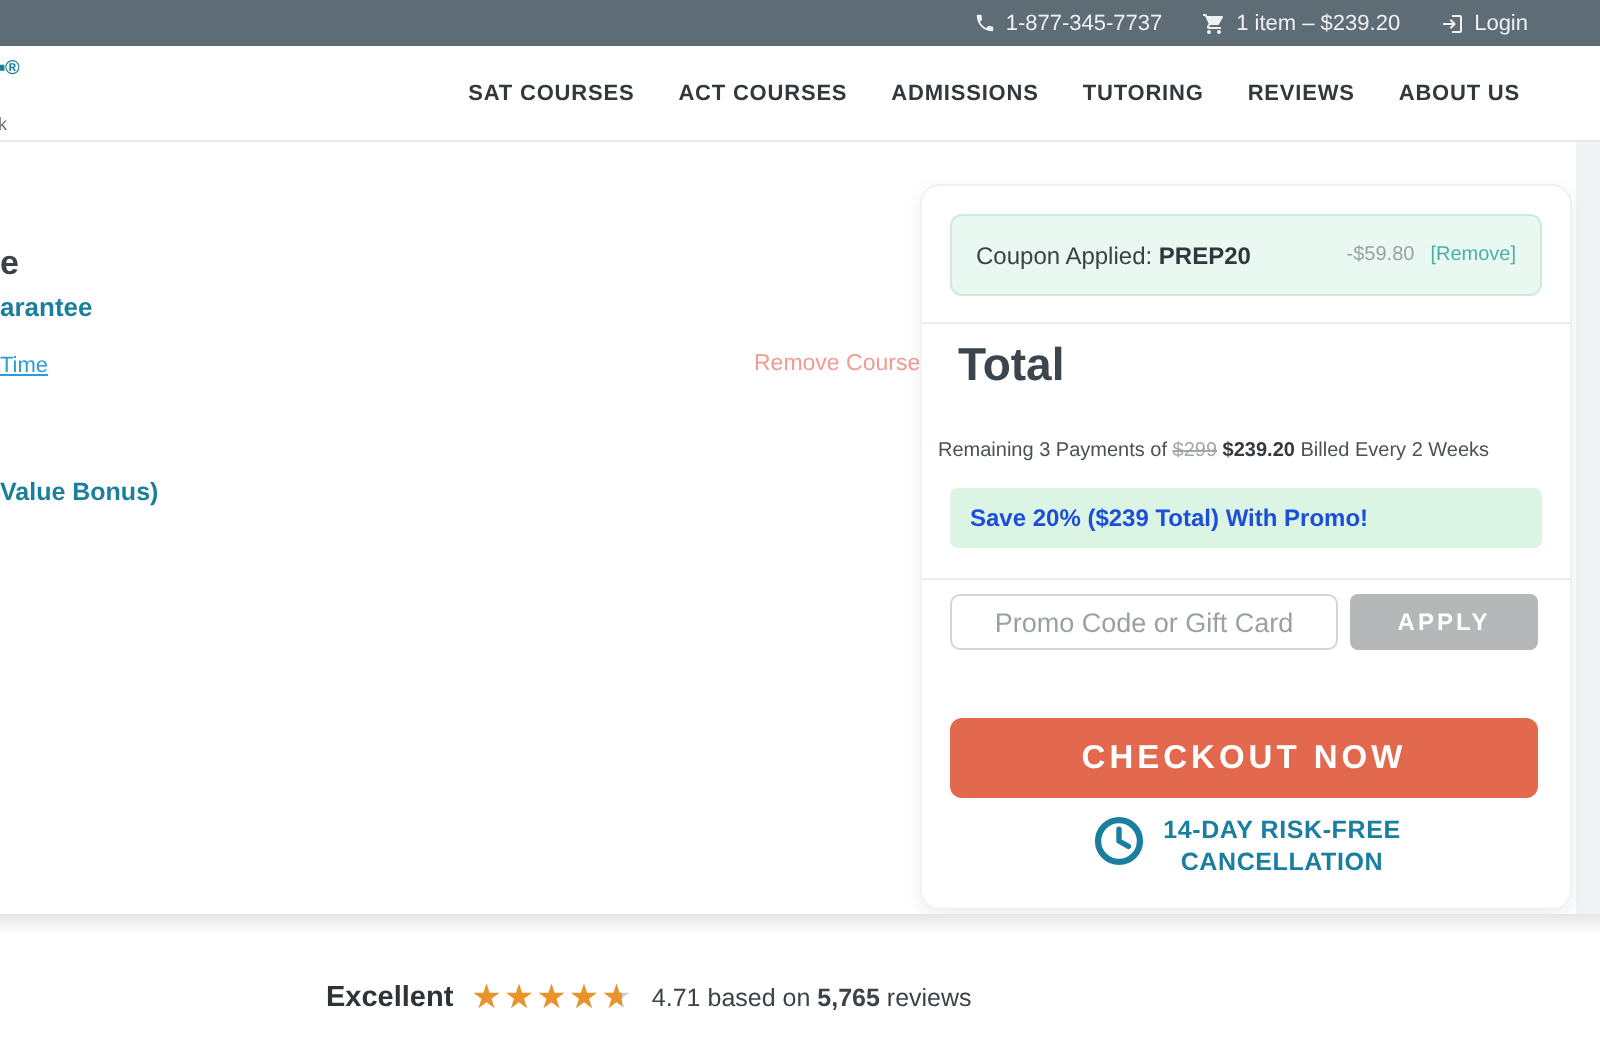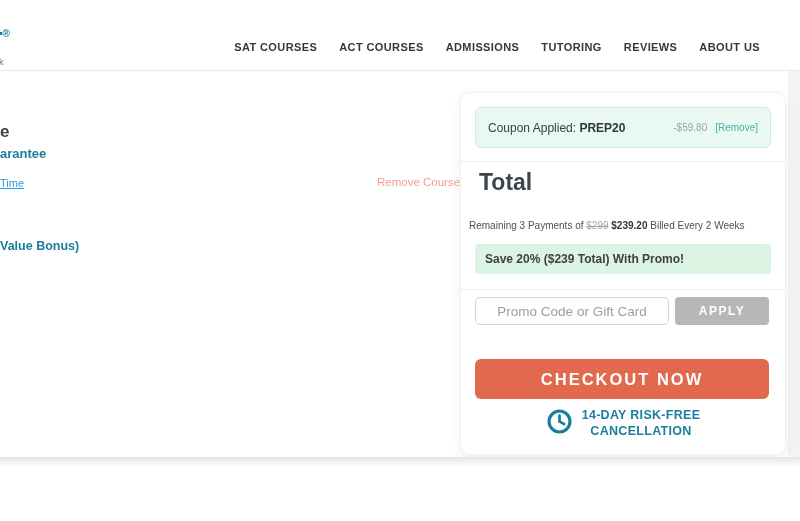--- a/index.html
+++ b/index.html
@@ -47,21 +47,21 @@
   .total-row { position:absolute; left:18px; right:16px; top:76px; display:flex; justify-content:space-between; align-items:baseline; }
   .total-label { font-size:23px; font-weight:600; color:#3a454d; }
   .total-old { font-size:15px; color:#a2a9af; text-decoration:line-through; margin-right:9px; }
   .total-cur { font-size:13px; font-weight:700; color:#343b40; position:relative; top:-4px; }
   .total-new { font-size:21px; font-weight:700; color:#343b40; }
   .billing-note { position:absolute; left:8px; top:127px; font-size:10px; color:#4a5157; white-space:nowrap; }
   .billing-strike { text-decoration:line-through; color:#a0a7ad; }
   .billing-amt { font-weight:700; color:#33393e; }
   .promo-banner { position:absolute; left:14px; right:14px; top:151px; height:30px; background:#dcf4e4;
                   border-radius:4px; display:flex; align-items:center; padding-left:10px;
-                  font-size:12px; font-weight:700; color:#404040; }
+                  font-size:12px; font-weight:700; color:#1d4ed8; }
   .promo-row { position:absolute; left:14px; right:16px; top:204px; height:29px; }
   .promo-input { position:absolute; left:0; top:0; width:194px; height:28px; border:1px solid #d3d6d9;
                  border-radius:5px; text-align:center; font-size:13.5px; color:#3a4147;
                  font-family:"Liberation Sans", sans-serif; outline:none; }
   .promo-input::placeholder { color:#99a0a6; }
   .apply-btn { position:absolute; right:0; top:0; width:94px; height:28px; background:#b5b7b9; border:none;
                border-radius:4px; color:#ffffff; font-size:12px; font-weight:700; letter-spacing:1.5px;
                font-family:"Liberation Sans", sans-serif; cursor:pointer; }
   .checkout-btn { position:absolute; left:14px; right:16px; top:266px; height:40px; background:#e2694d;
                   border:none; border-radius:6px; color:#ffffff; font-size:16.5px; font-weight:700;
@@ -83,20 +83,46 @@
   .star-partial::before { background:linear-gradient(90deg,#e8942a 62%,#ccd0d4 62%);
                           -webkit-background-clip:text; background-clip:text; color:transparent; }
   .rev-text { font-size:12.5px; color:#3b4248; }
   .rev-count { font-weight:600; }
 </style>
 </head>
 <body>
 
 <div class="page">
 
+  <div class="topbar">
+    <div class="topbar-item">
+      <span>
+        <svg viewBox="0 0 24 24" width="11" height="11" fill="#eef1f3">
+            <path d="M6.6 10.8c1.5 2.9 3.8 5.2 6.7 6.7l2.2-2.2c.3-.3.7-.4 1-.2 1.1.4 2.3.6 3.5.6.6 0 1 .4 1 1V20c0 .6-.4 1-1 1C10.6 21 3 13.4 3 4c0-.6.4-1 1-1h3.3c.6 0 1 .4 1 1 0 1.2.2 2.4.6 3.5.1.3 0 .7-.2 1l-2.1 2.3z"></path>
+          </svg>
+      </span>
+      <span>1-877-345-7737</span>
+    </div>
+    <div class="topbar-item">
+      <span>
+        <svg viewBox="0 0 24 24" width="12" height="12" fill="#eef1f3">
+            <path d="M7 18c-1.1 0-2 .9-2 2s.9 2 2 2 2-.9 2-2-.9-2-2-2zM1 2v2h2l3.6 7.6-1.4 2.4c-.2.4-.2.8-.2 1 0 1.1.9 2 2 2h12v-2H7.4c-.1 0-.2-.1-.2-.2l.9-1.8h7.4c.8 0 1.4-.4 1.7-1l3.6-6.5c.1-.2.2-.4.2-.5 0-.6-.4-1-1-1H5.2L4.3 2H1zm16 16c-1.1 0-2 .9-2 2s.9 2 2 2 2-.9 2-2-.9-2-2-2z"></path>
+          </svg>
+      </span>
+      <span>1 item – $239.20</span>
+    </div>
+    <div class="topbar-item">
+      <span>
+        <svg viewBox="0 0 24 24" width="12" height="12" fill="#eef1f3">
+            <path d="M11 7L9.6 8.4 12.2 11H3v2h9.2l-2.6 2.6L11 17l5-5-5-5zm9 12h-8v2h8c1.1 0 2-.9 2-2V5c0-1.1-.9-2-2-2h-8v2h8v14z"></path>
+          </svg>
+      </span>
+      <span>Login</span>
+    </div>
+  </div>
 
   <div class="header">
     <div class="logo"><span>T</span><span class="reg">®</span></div>
     <div class="logo-tagline">k</div>
     <div class="nav">
       <span class="nav-item">SAT COURSES</span>
       <span class="nav-item">ACT COURSES</span>
       <span class="nav-item">ADMISSIONS</span>
       <span class="nav-item">TUTORING</span>
       <span class="nav-item">REVIEWS</span>
@@ -154,15 +180,28 @@
         </span>
         <span class="risk-text">
           <span>14-DAY RISK-FREE</span><br><span>CANCELLATION</span>
         </span>
       </div>
     </div>
   </div>
 
   <div class="footer">
     <div class="footer-shadow"></div>
+    <div class="reviews">
+      <span class="rev-label">Excellent</span>
+      <span class="stars">
+        <span class="star star-full"></span>
+        <span class="star star-full"></span>
+        <span class="star star-full"></span>
+        <span class="star star-full"></span>
+        <span class="star star-partial"></span>
+      </span>
+      <span class="rev-text">
+        <span>4.71</span><span> based on </span><span class="rev-count">5,765</span><span> reviews</span>
+      </span>
+    </div>
   </div>
 
 </div>
 
 </body></html>

